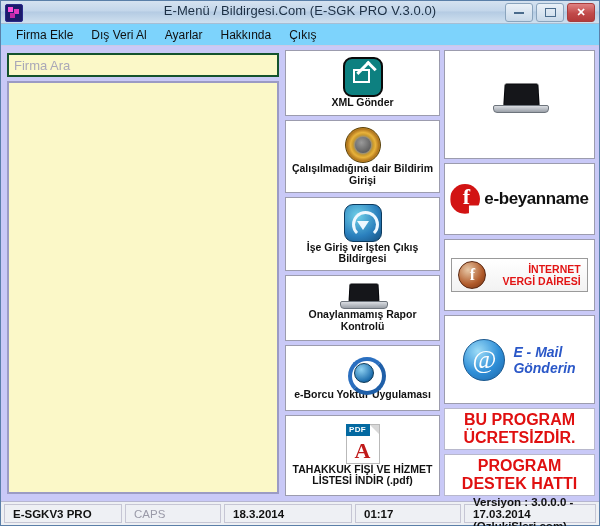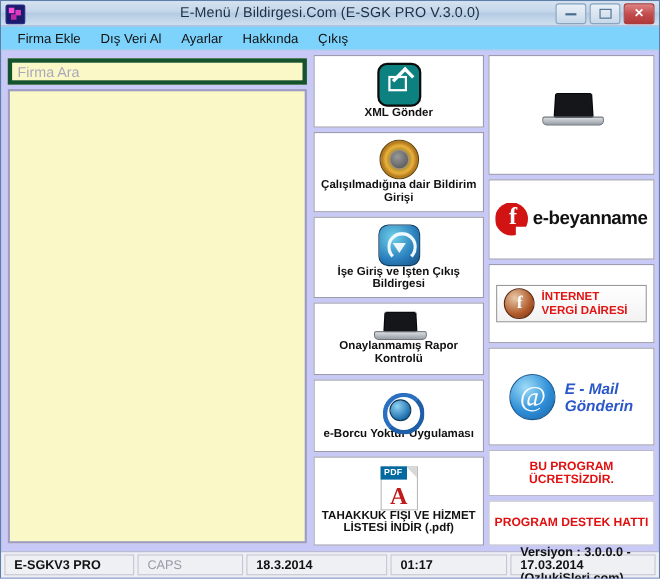--- a/index.html
+++ b/index.html
@@ -38,21 +38,21 @@
   .menubar{height:21px;background:#7dd3fc;border-bottom:1px solid #c9c9e6;
     display:flex;align-items:center;padding-left:6px;}
   .menuitem{font-size:12px;color:#101010;padding:2px 9px;white-space:nowrap;}
 
   
   .content{position:absolute;left:0;right:0;top:44px;bottom:25px;}
 
   
   .leftcol{position:absolute;left:6px;top:8px;width:272px;bottom:6px;}
   .firma-ara{box-sizing:border-box;width:272px;height:24px;background:#fbf8c8;
-    border:4px solid #14532d;font-size:13px;color:#aaa8b8;padding:3px 5px;
+    border:2px solid #14532d;font-size:13px;color:#aaa8b8;padding:3px 5px;
     display:flex;align-items:center;}
   .firma-list{box-sizing:border-box;position:absolute;top:28px;left:0;width:272px;
     bottom:0;background:#fbf8c8;border:2px solid #9b9bc4;}
 
   
   .midcol{position:absolute;left:284px;top:5px;width:155px;bottom:4px;
     display:flex;flex-direction:column;gap:4px;}
   .rightcol{position:absolute;left:443px;top:5px;width:151px;bottom:4px;
     display:flex;flex-direction:column;gap:4px;}
 
@@ -140,38 +140,38 @@
   .beyan .txt{font-size:17px;font-weight:bold;color:#111;letter-spacing:-.4px;}
 
   
   .ivd{width:94%;height:34px;border:1px solid #9a9a9a;
     background:linear-gradient(to bottom,#ffffff,#f2f2f2);
     display:flex;align-items:center;gap:6px;padding-left:6px;box-sizing:border-box;}
   .ivd .coin{width:26px;height:26px;border-radius:50%;
     background:radial-gradient(circle at 35% 30%,#e8c9a8,#b05a2a 60%,#6e2f12);
     border:1px solid #5a2710;color:#fff;font-family:"Liberation Serif",serif;
     font-weight:bold;font-size:16px;display:flex;align-items:center;justify-content:center;}
-  .ivd .lbl{flex:1;text-align:left;color:#e21414;font-weight:bold;
+  .ivd .lbl{flex:1;text-align:right;color:#e21414;font-weight:bold;
     font-size:10.5px;line-height:12px;padding-right:6px;}
 
   
   .mailwrap{display:flex;align-items:center;gap:8px;justify-content:center;}
   .mailwrap .circ{width:40px;height:40px;border-radius:50%;
     background:radial-gradient(circle at 35% 28%,#9ddcf7,#2f8fd8 55%,#1b63a5);
     border:1px solid #19588f;color:#fff;font-size:26px;
     display:flex;align-items:center;justify-content:center;
     font-family:"Liberation Serif",serif;}
   .mailwrap .mtxt{font-size:14px;font-weight:bold;font-style:italic;
     color:#2b58c8;line-height:16px;text-align:left;}
 
   
   .support{display:flex;flex-direction:column;gap:4px;}
   .sline{background:#fff;border:1px solid #b8b8cc;text-align:center;
     color:#e01010;font-weight:bold;padding:2px 0;}
-  .sline.big{font-size:11px;}
+  .sline.big{font-size:16px;}
   .sline.sm{font-size:10px;}
 
   
   .statusbar{position:absolute;left:0;right:0;bottom:0;height:24px;
     background:#eef0f4;border-top:1px solid #b6b6cf;display:flex;align-items:stretch;
     padding:2px 3px;box-sizing:border-box;gap:3px;}
   .sp{border:1px solid #c6c6d4;background:#eef0f4;display:flex;align-items:center;
     padding:0 8px;font-size:11.5px;color:#111;font-weight:bold;}
   .sp.grey{color:#9a9aa8;font-weight:normal;}
   .sp.flex{flex:1;}

